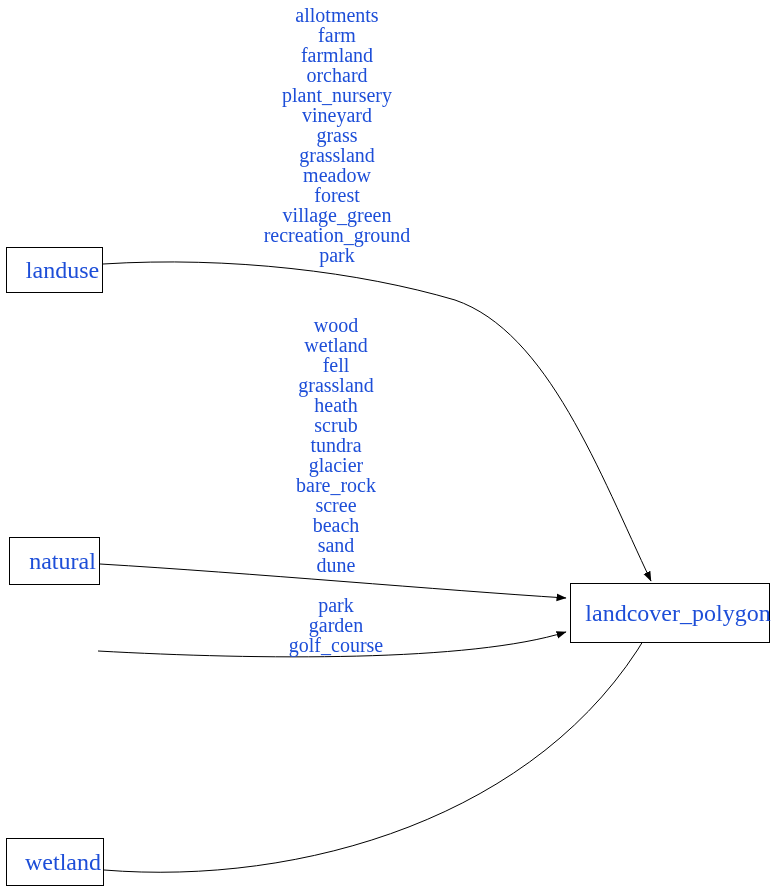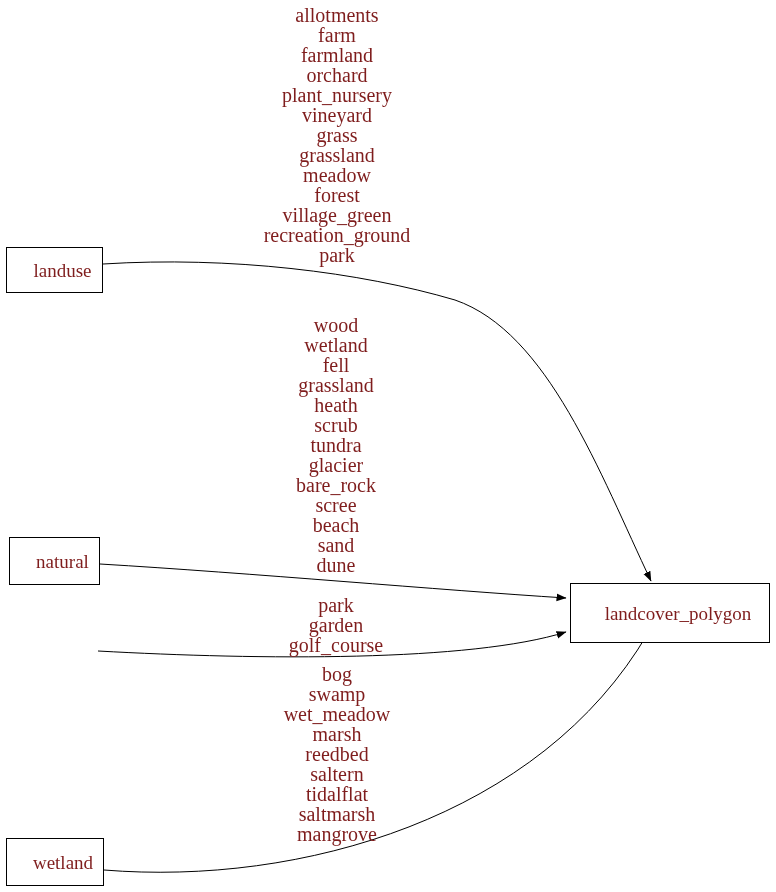--- a/index.html
+++ b/index.html
@@ -2,42 +2,42 @@
 <html><head>
 <meta charset="utf-8">
 <style>
   html, body { margin: 0; padding: 0; background: #ffffff; }
   .canvas {
     position: relative;
     width: 776px;
     height: 892px;
     background: #ffffff;
     font-family: "Liberation Serif", "DejaVu Serif", serif;
-    color: #7f1d1d;
+    color: #1d4ed8;
     overflow: hidden;
   }
   .edges-layer {
     position: absolute;
     left: 0; top: 0;
     width: 776px; height: 892px;
   }
   .edges-layer path.edge {
     fill: none;
     stroke: #000000;
     stroke-width: 1;
   }
   .node {
     position: absolute;
     box-sizing: border-box;
     border: 1px solid #000000;
     background: #ffffff;
     display: flex;
     align-items: center;
     justify-content: center;
-    font-size: 19px;
+    font-size: 24px;
     line-height: 1;
     white-space: nowrap;
     padding-left: 16px;
   }
   .edge-label {
     position: absolute;
     transform: translateX(-50%);
     text-align: center;
     font-size: 20px;
     line-height: 20px;
@@ -86,29 +86,20 @@
 bare_rock
 scree
 beach
 sand
 dune</div>
 
   <div class="edge-label" style="left:336px; top:595px;">park
 garden
 golf_course</div>
 
-  <div class="edge-label" style="left:337px; top:664px;">bog
-swamp
-wet_meadow
-marsh
-reedbed
-saltern
-tidalflat
-saltmarsh
-mangrove</div>
 
   <div class="node" style="left:6px; top:247px; width:97px; height:46px;">
     <span>landuse</span>
   </div>
 
   <div class="node" style="left:9px; top:537px; width:91px; height:48px;">
     <span>natural</span>
   </div>
 
 

